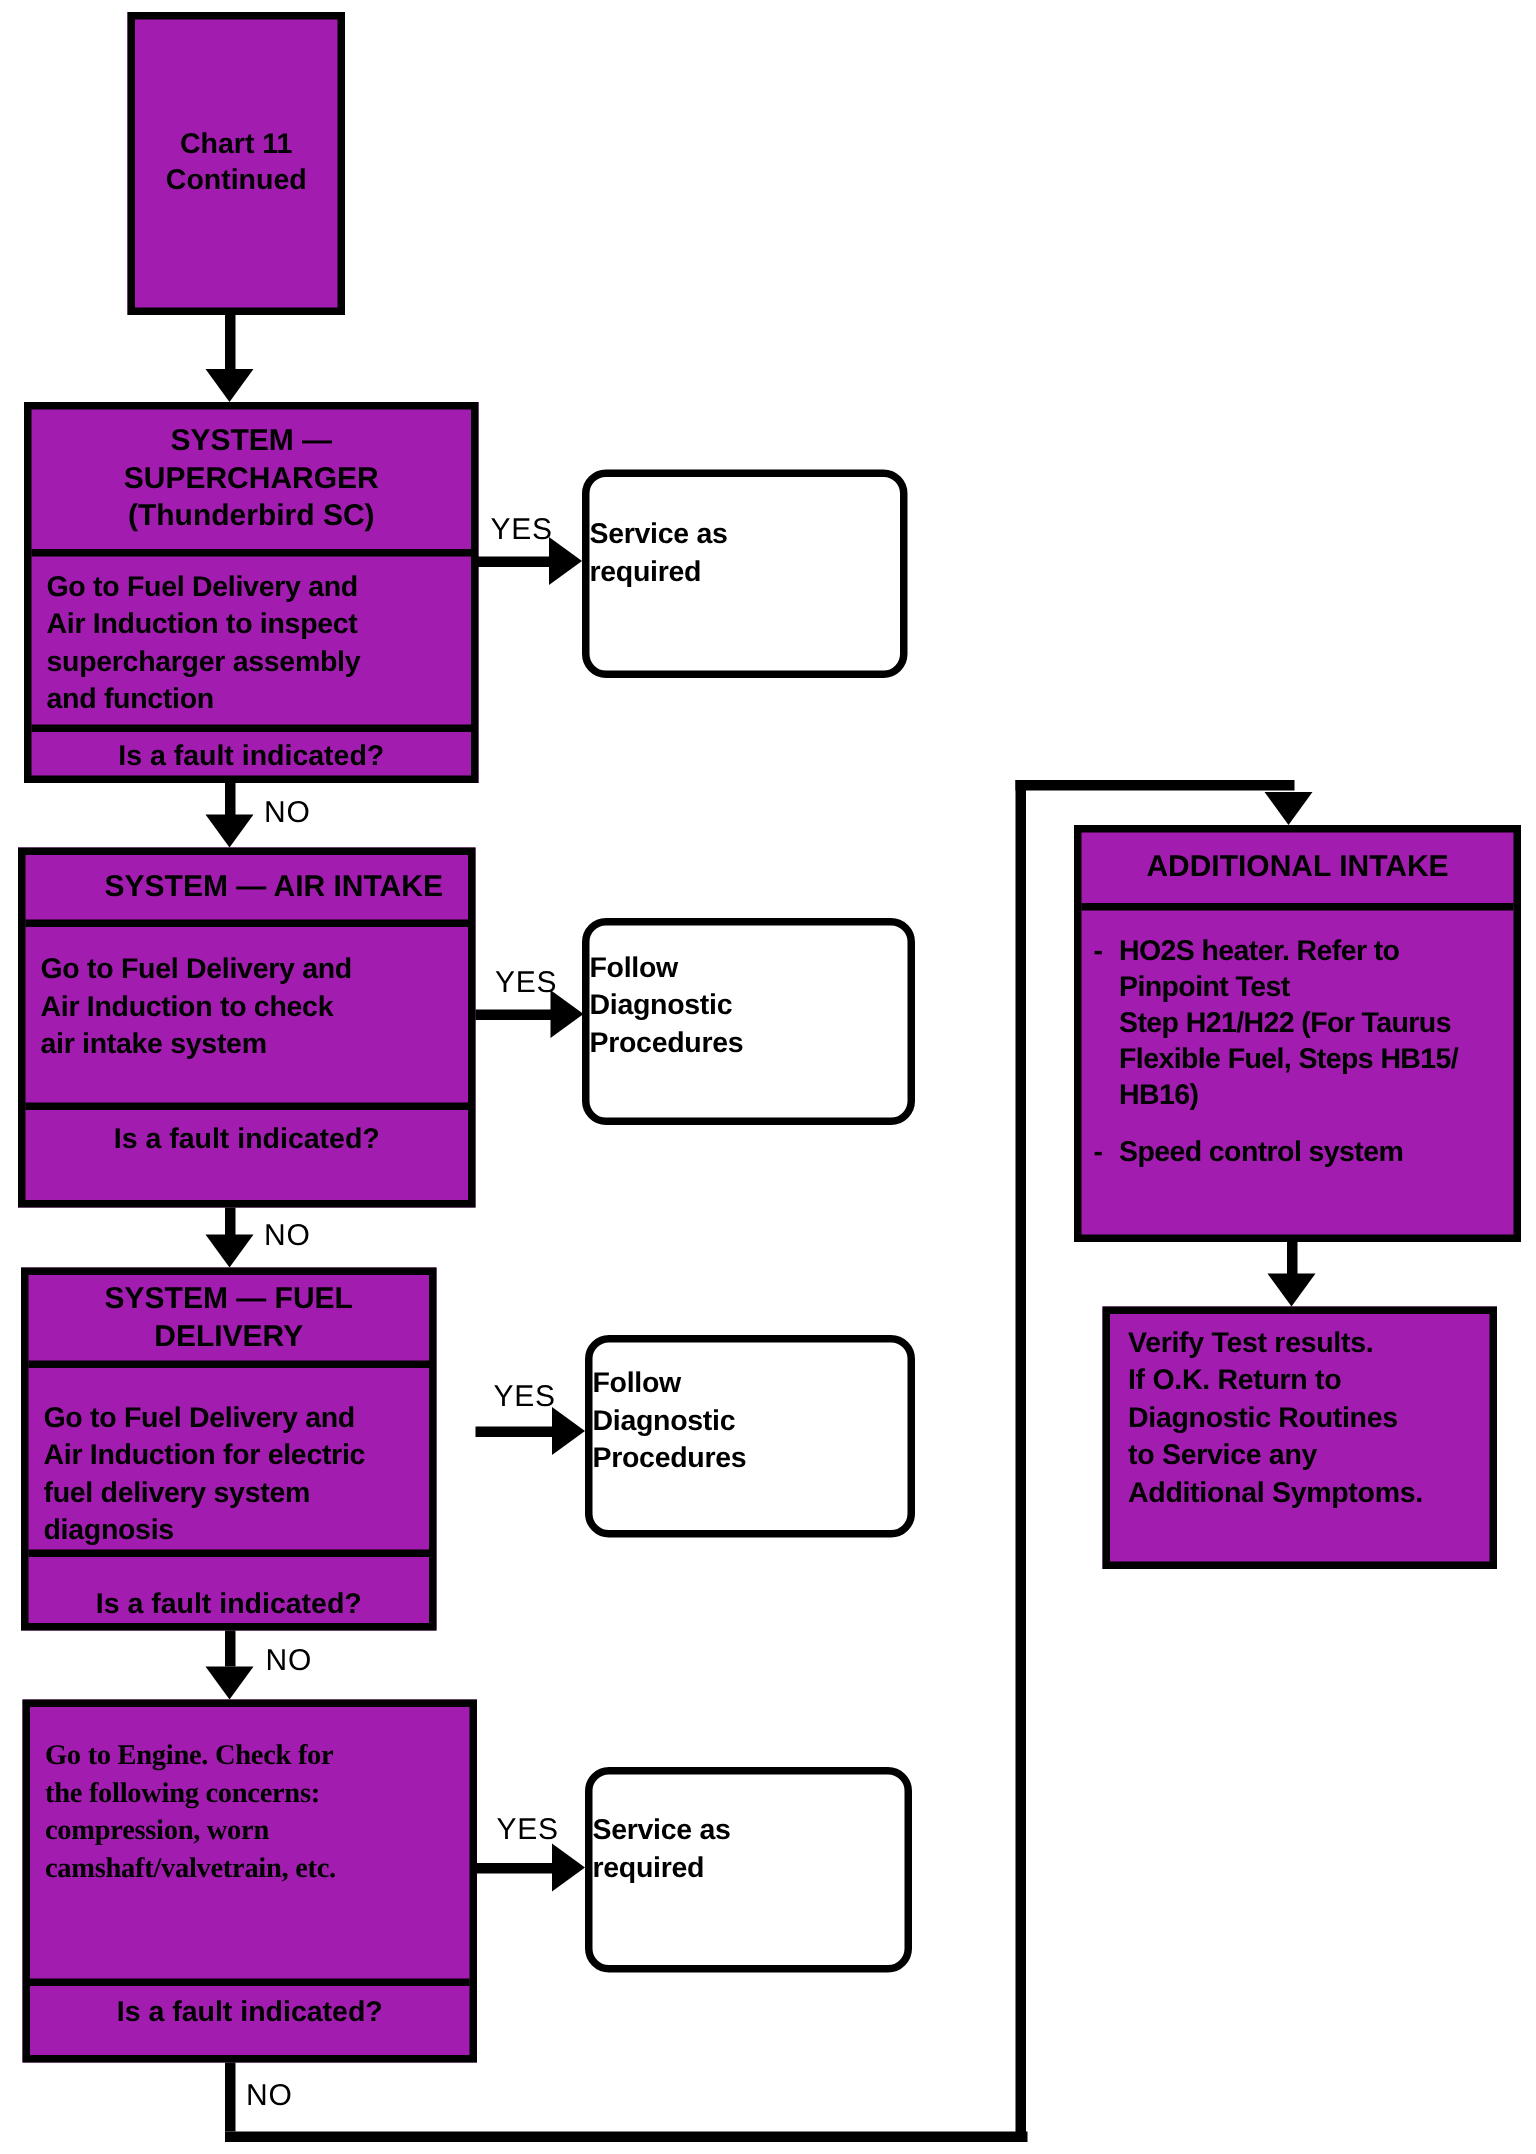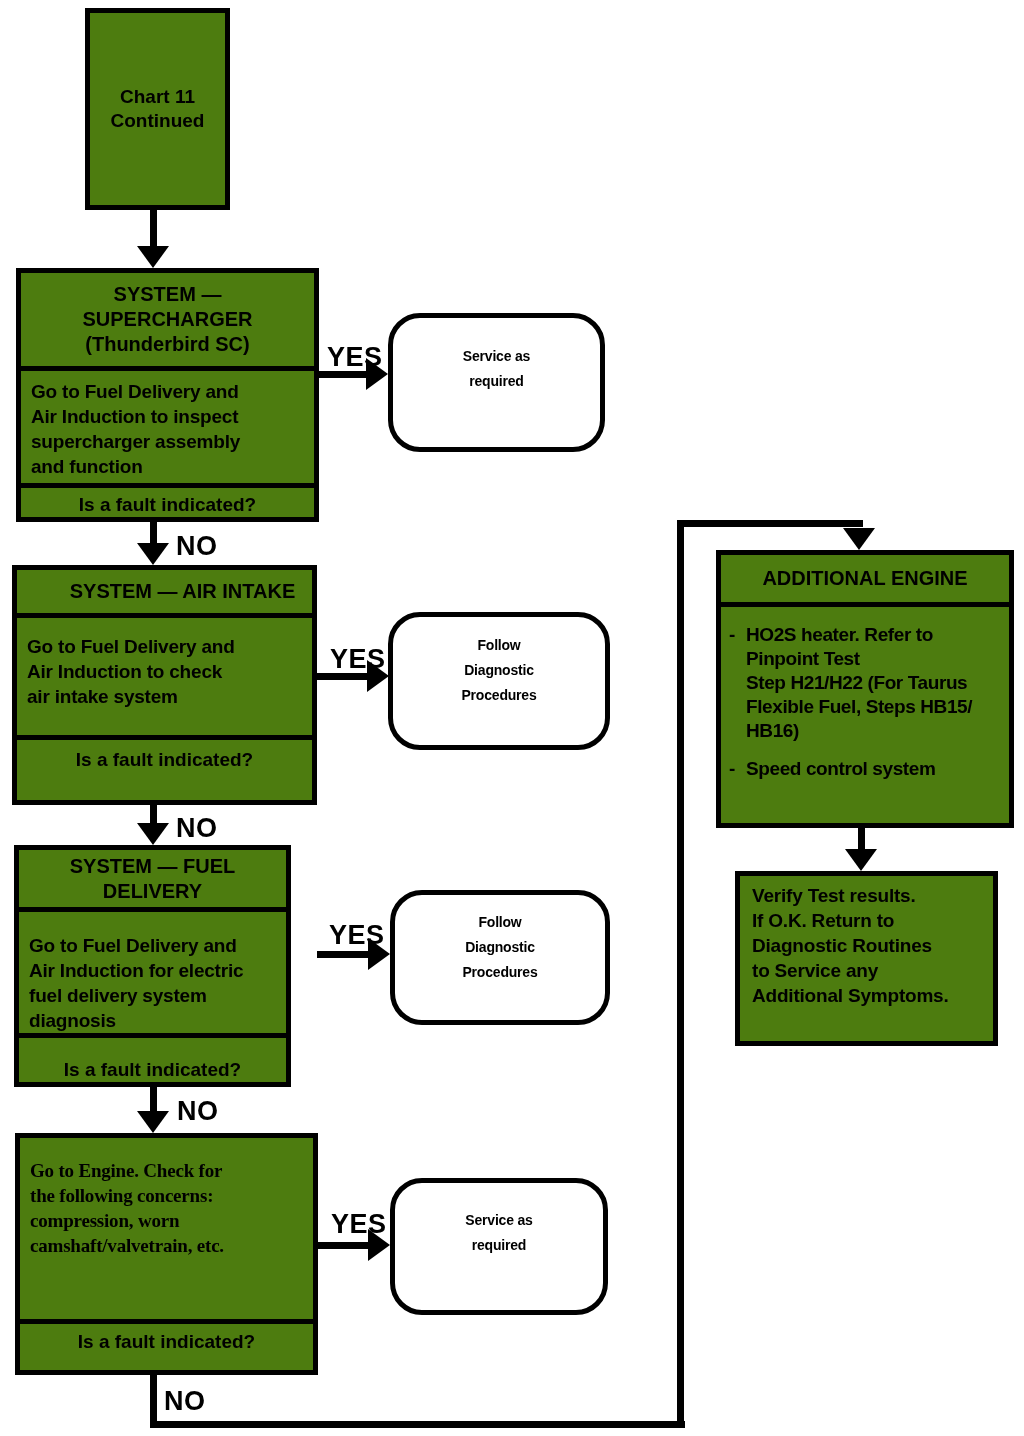--- a/index.html
+++ b/index.html
@@ -10,21 +10,21 @@
     width: 1024px;
     height: 1436px;
     background: #fff;
     color: #000;
     overflow: hidden;
   }
   .pre { white-space: pre-line; }
   .box {
     position: absolute;
     border: 5px solid #000;
-    background: #4d7c0f;
+    background: #a21caf;
   }
   .step-box { display: flex; flex-direction: column; }
   .sec { width: 100%; }
   .sec-header {
     border-bottom: 5px solid #000;
     text-align: center;
     font-weight: bold;
     font-size: 20px;
     line-height: 25px;
     display: flex;
@@ -51,45 +51,44 @@
     align-items: center;
     justify-content: center;
     text-align: center;
     font-weight: bold;
     font-size: 19px;
     line-height: 24px;
   }
   .outcome {
     position: absolute;
     border: 5px solid #000;
-    border-radius: 32px;
+    border-radius: 16px;
     background: #fff;
-    text-align: center;
-    font-weight: bold;
-    font-size: 14px;
+    font-weight: bold;
+    font-size: 19px;
     line-height: 25px;
     letter-spacing: -0.2px;
   }
   .line { position: absolute; background: #000; }
   .ah-down {
     position: absolute; width: 0; height: 0;
     border-left: 16px solid transparent;
     border-right: 16px solid transparent;
     border-top: 22px solid #000;
   }
   .ah-right {
     position: absolute; width: 0; height: 0;
     border-top: 16px solid transparent;
     border-bottom: 16px solid transparent;
     border-left: 22px solid #000;
   }
   .edge-label {
     position: absolute;
-    font-weight: bold;
-    font-size: 27px;
+    font-weight: normal;
+    font-size: 20px;
     letter-spacing: 0.5px;
   }
   .ac-header {
     border-bottom: 5px solid #000;
     height: 52px;
     display: flex;
     align-items: center;
     justify-content: center;
     font-weight: bold;
     font-size: 20px;
@@ -203,21 +202,21 @@
 required</div>
 
   <div class="line" style="left:150px; top:1375px; width:7px; height:46px;"></div>
   <div class="edge-label" style="left:164px; top:1386px;">NO</div>
   <div class="line" style="left:150px; top:1421px; width:535px; height:7px;"></div>
   <div class="line" style="left:677px; top:520px; width:7px; height:908px;"></div>
   <div class="line" style="left:677px; top:520px; width:186px; height:7px;"></div>
   <div class="ah-down" style="left:843px; top:528px;"></div>
 
   <div class="box" style="left:716px; top:550px; width:298px; height:278px;">
-    <div class="ac-header">ADDITIONAL ENGINE</div>
+    <div class="ac-header">ADDITIONAL INTAKE</div>
     <div class="ac-body">
       <div class="check-item">
         <span class="dash">-</span>
         <span class="pre">HO2S heater. Refer to
 Pinpoint Test
 Step H21/H22 (For Taurus
 Flexible Fuel, Steps HB15/
 HB16)</span>
       </div>
       <div class="check-item">

